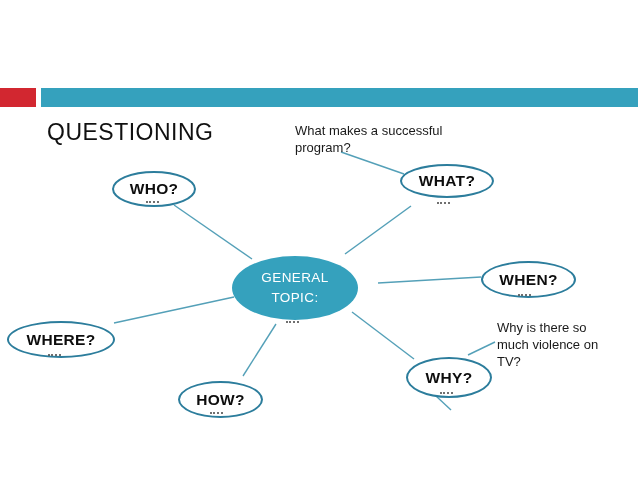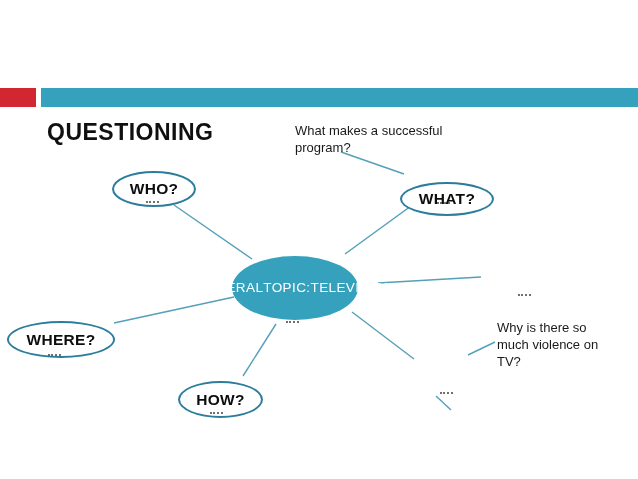--- a/index.html
+++ b/index.html
@@ -9,44 +9,44 @@
   }
   .slide-title{
     position:absolute;left:42px;top:36px;margin:0;
     font-size:29px;font-weight:400;color:#595a5c;letter-spacing:.5px;white-space:nowrap;
   }
   .bar{position:absolute;top:88px;height:19px;}
   .bar.red{left:0;width:36px;background:#d22730;}
   .bar.teal{left:41px;width:597px;background:#35a1bd;}
   .section-heading{
     position:absolute;left:47px;top:119px;margin:0;
-    font-size:23px;font-weight:700;color:#101010;letter-spacing:.5px;white-space:nowrap;
+    font-size:23px;font-weight:400;color:#101010;letter-spacing:.5px;white-space:nowrap;
   }
   .annotation{
     position:absolute;font-size:13px;line-height:1.32;color:#1a1a1a;
   }
   .annotation.q-what{left:295px;top:122px;width:175px;}
   .annotation.q-violence{left:497px;top:319px;width:120px;}
   .annotation.q-watch{left:455px;top:410px;width:130px;}
   .connectors{position:absolute;left:0;top:0;width:638px;height:479px;}
   .connectors line{stroke:#54a0b8;stroke-width:1.4;}
   .node{
     position:absolute;border:2px solid #2c7d9c;border-radius:50%;background:#ffffff;
     display:flex;align-items:center;justify-content:center;box-sizing:border-box;
     font-size:15.5px;color:#0d0d0d;letter-spacing:.3px;font-weight:700;
   }
   .node.who{left:112px;top:171px;width:84px;height:36px;}
-  .node.what{left:400px;top:182px;width:94px;height:34px;text-align:right;}
+  .node.what{left:400px;top:164px;width:94px;height:34px;text-align:right;}
   .node.when{left:481px;top:261px;width:95px;height:37px;}
   .node.where{left:7px;top:321px;width:108px;height:37px;}
   .node.how{left:178px;top:381px;width:85px;height:37px;}
   .node.why{left:406px;top:357px;width:86px;height:41px;}
   .node.center{
     left:232px;top:256px;width:126px;height:64px;background:#35a1bd;border:none;
-    color:#ffffff;font-size:13.5px;line-height:1.45;flex-direction:row;
+    color:#ffffff;font-size:13.5px;line-height:1.45;flex-direction:column;
     letter-spacing:.4px;font-weight:500;
   }
   .node.center div{white-space:nowrap;}
   .artifact{position:absolute;width:13px;height:0;border-bottom:2px dotted #4d4d4d;opacity:.8;}
   .artifact.a-who{left:146px;top:201px;}
   .artifact.a-what{left:437px;top:202px;}
   .artifact.a-when{left:518px;top:294px;}
   .artifact.a-where{left:48px;top:354px;}
   .artifact.a-how{left:210px;top:412px;}
   .artifact.a-why{left:440px;top:392px;}
@@ -71,27 +71,28 @@
     <line x1="114" y1="323" x2="234" y2="297"></line>
     <line x1="243" y1="376" x2="276" y2="324"></line>
     <line x1="414" y1="359" x2="352" y2="312"></line>
     <line x1="468" y1="355" x2="495" y2="342"></line>
     <line x1="436" y1="396" x2="451" y2="410"></line>
   </svg>
 
   <div class="node center">
     <div>GENERAL</div>
     <div>TOPIC:</div>
-    <div>TELEVISION</div>
   </div>
 
   <div class="node who">WHO?</div>
   <div class="node what">WHAT?</div>
+  <div class="node when">WHEN?</div>
   <div class="node where">WHERE?</div>
   <div class="node how">HOW?</div>
+  <div class="node why">WHY?</div>
 
   <div class="annotation q-violence">Why is there so much violence on TV?</div>
   <div class="annotation q-what">What makes a successful program?</div>
 
   <div class="artifact a-who"></div>
   <div class="artifact a-what"></div>
   <div class="artifact a-when"></div>
   <div class="artifact a-where"></div>
   <div class="artifact a-how"></div>
   <div class="artifact a-why"></div>

